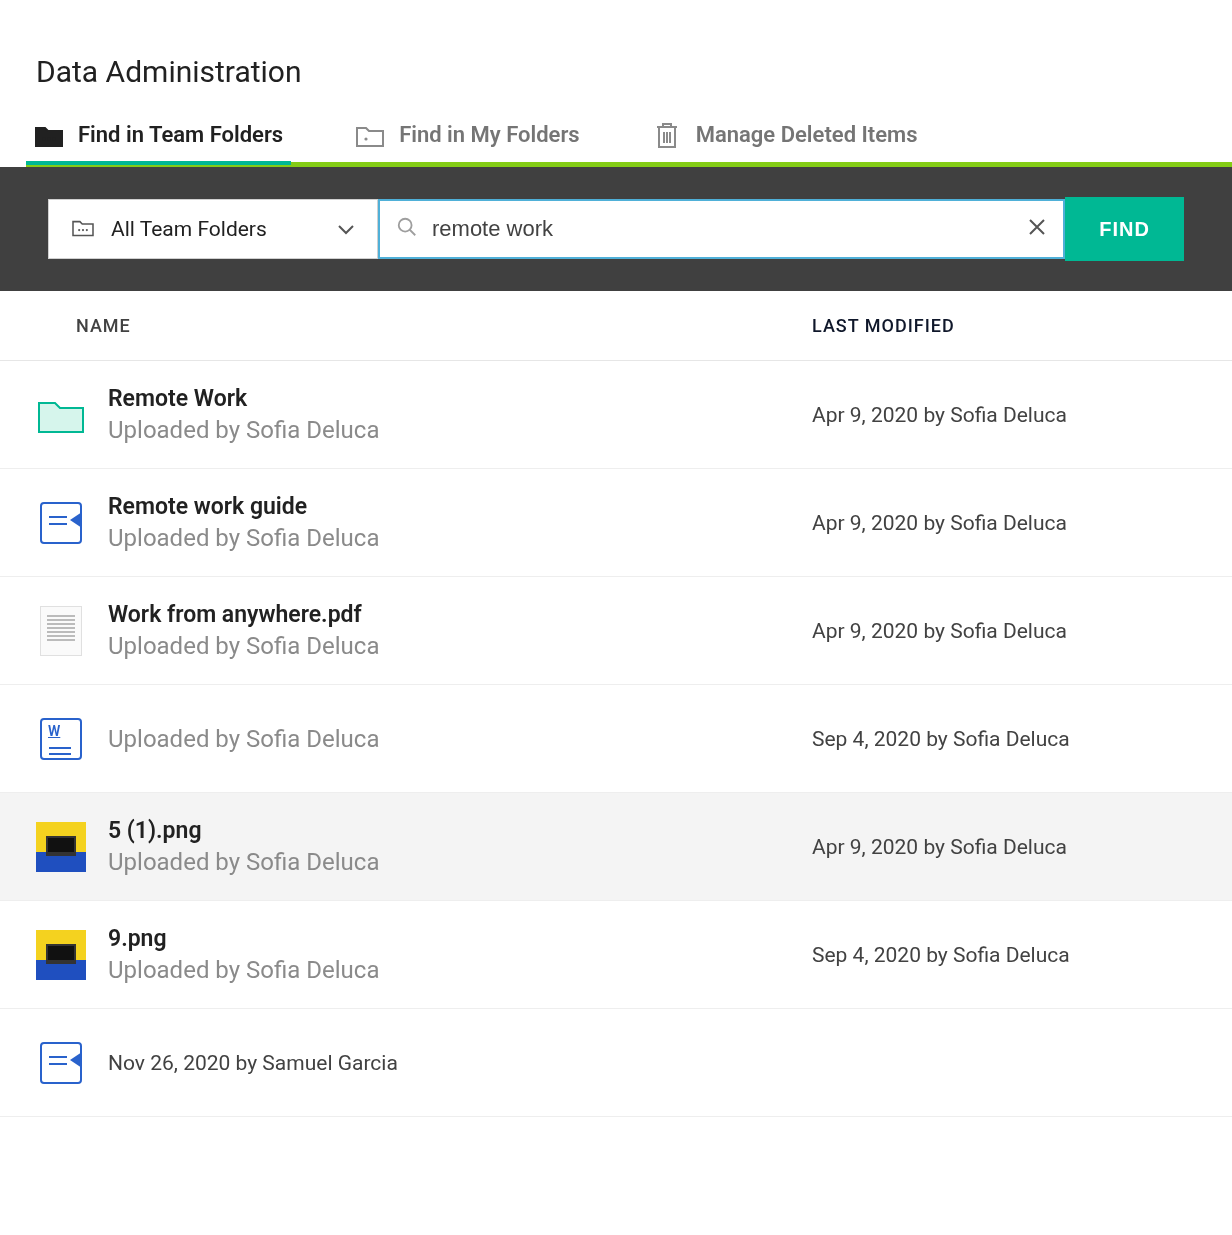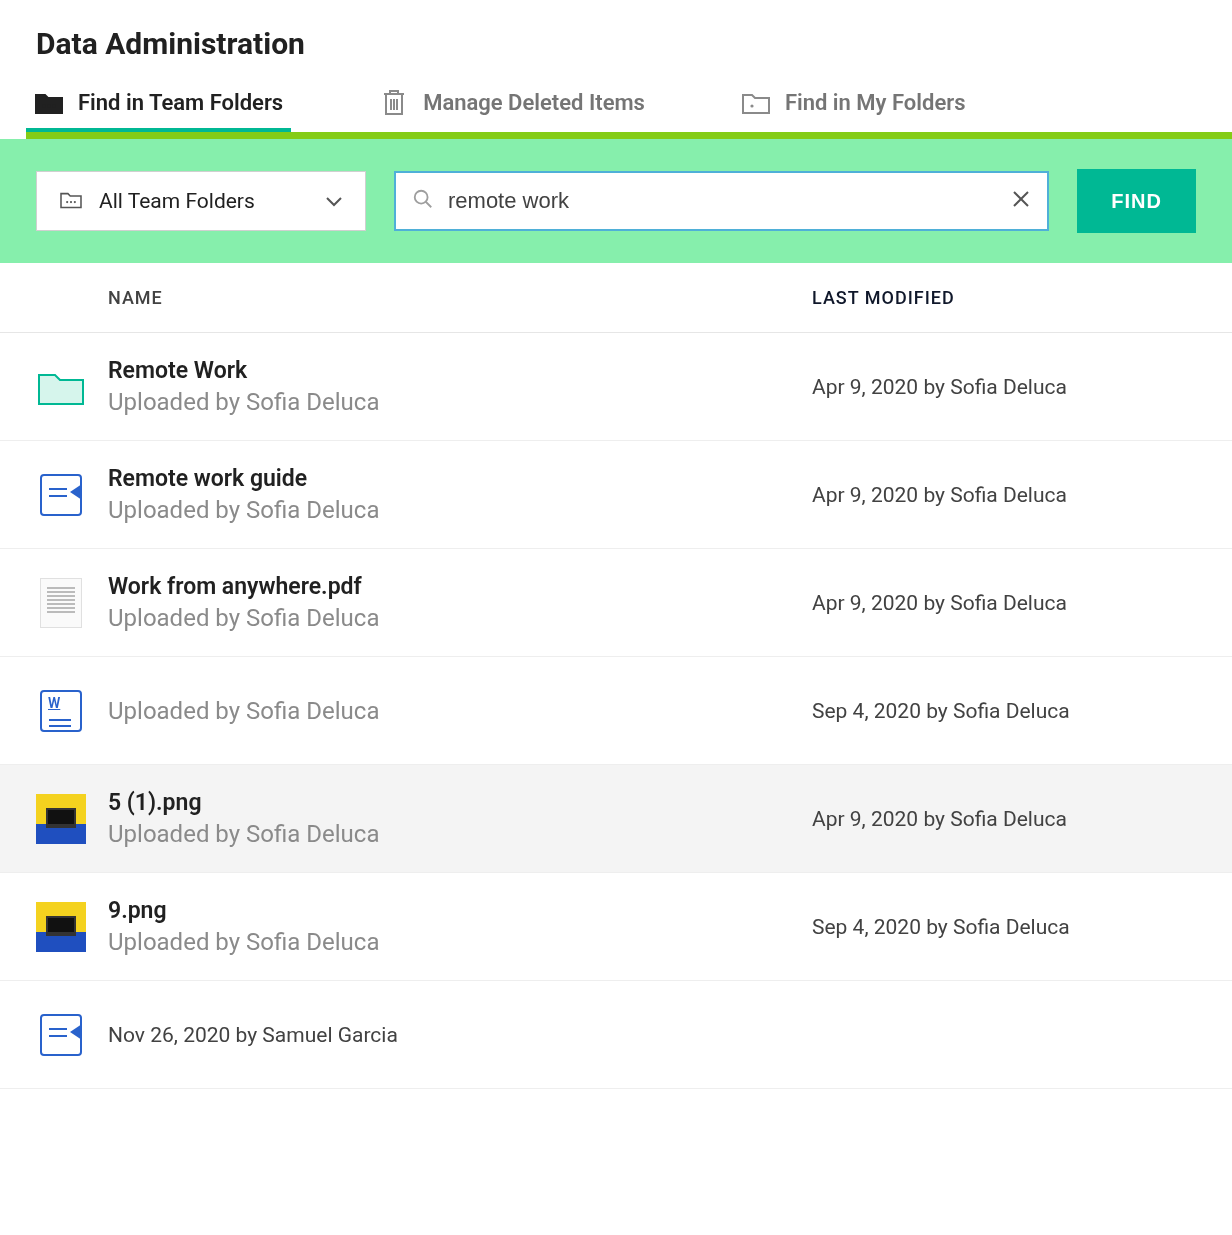--- a/index.html
+++ b/index.html
@@ -8,31 +8,32 @@
     background: #fff;
     color: #212121;
     width: 1232px;
   }
   .page {
     width: 1232px;
     padding: 0;
   }
   .page-title {
     font-size: 30px;
-    font-weight: 700;
+    font-weight: 400;
     padding: 26px 0 22px 36px;
     color: #212121;
+    margin-top: 28px;
   }
   .tabs {
     display: flex;
-    align-items: flex-end;
+    align-items: center;
     height: 56px;
-    border-bottom: 7px solid #84cc16;
+    border-bottom: 5px solid #84cc16;
     margin-left: 26px;
-    gap: 80px;
+    gap: 56px;
   }
   .tab {
     display: flex;
     align-items: center;
     gap: 14px;
     height: 56px;
     padding: 0 8px;
     font-size: 22px;
     font-weight: 600;
     color: #757575;
@@ -45,23 +46,22 @@
   }
   .tab .tab-icon {
     width: 30px; height: 30px;
     display:flex;align-items:center;justify-content:center;
   }
   .tab svg { display:block; }
   .tab.active svg { stroke:#212121; fill:#212121; }
   .search-bar {
     display: flex;
     align-items: center;
-    gap: 28px;
-    background: #86efac;
-    padding: 30px 36px;
+    background: #404040;
+    padding: 30px 48px;
     margin-top: 0;
   }
   .folder-select {
     display: flex;
     align-items: center;
     gap: 16px;
     background: #fff;
     border: 1px solid #d0d0d0;
     height: 60px;
     padding: 0 22px;
@@ -105,21 +105,21 @@
   .results {
     width: 100%;
   }
   .results-header {
     display: flex;
     align-items: center;
     padding: 24px 0 24px 0;
     border-bottom: 1px solid #e6e6e6;
   }
   .results-header .col-name {
-    padding-left: 108px;
+    padding-left: 76px;
     font-size: 18px;
     letter-spacing: 1px;
     color: #424242;
     font-weight: 500;
     flex: 1;
   }
   .results-header .col-mod {
     width: 420px;
     font-size: 18px;
     letter-spacing: 1px;
@@ -194,36 +194,36 @@
           <circle cx="10" cy="17" r="1.6" fill="#212121" stroke="none"></circle>
           <circle cx="15" cy="17" r="1.6" fill="#212121" stroke="none"></circle>
           <circle cx="20" cy="17" r="1.6" fill="#212121" stroke="none"></circle>
         </svg>
       </span>
       <span>Find in Team Folders</span>
     </div>
 
     <div class="tab">
       <span class="tab-icon">
+        <svg width="30" height="26" viewBox="0 0 30 26" fill="none" stroke="#8a8a8a" stroke-width="2">
+          <path d="M2 6 h9 l3 3 h14 v15 h-26 z"></path>
+          <circle cx="11" cy="17" r="1.6" fill="#8a8a8a" stroke="none"></circle>
+        </svg>
+      </span>
+      <span>Find in My Folders</span>
+    </div>
+
+    <div class="tab">
+      <span class="tab-icon">
         <svg width="26" height="30" viewBox="0 0 26 30" fill="none" stroke="#8a8a8a" stroke-width="2">
           <path d="M3 7 h20 M9 7 v-3 h8 v3 M5 7 v20 h16 v-20"></path>
           <path d="M10 12 v11 M13 12 v11 M16 12 v11"></path>
         </svg>
       </span>
       <span>Manage Deleted Items</span>
-    </div>
-
-    <div class="tab">
-      <span class="tab-icon">
-        <svg width="30" height="26" viewBox="0 0 30 26" fill="none" stroke="#8a8a8a" stroke-width="2">
-          <path d="M2 6 h9 l3 3 h14 v15 h-26 z"></path>
-          <circle cx="11" cy="17" r="1.6" fill="#8a8a8a" stroke="none"></circle>
-        </svg>
-      </span>
-      <span>Find in My Folders</span>
     </div>
 
   </div>
 
   <div class="search-bar">
 
     <div class="folder-select">
       <span>
         <svg width="24" height="20" viewBox="0 0 30 26" fill="none" stroke="#555" stroke-width="2">
           <path d="M2 6 h9 l3 3 h14 v15 h-26 z"></path>

